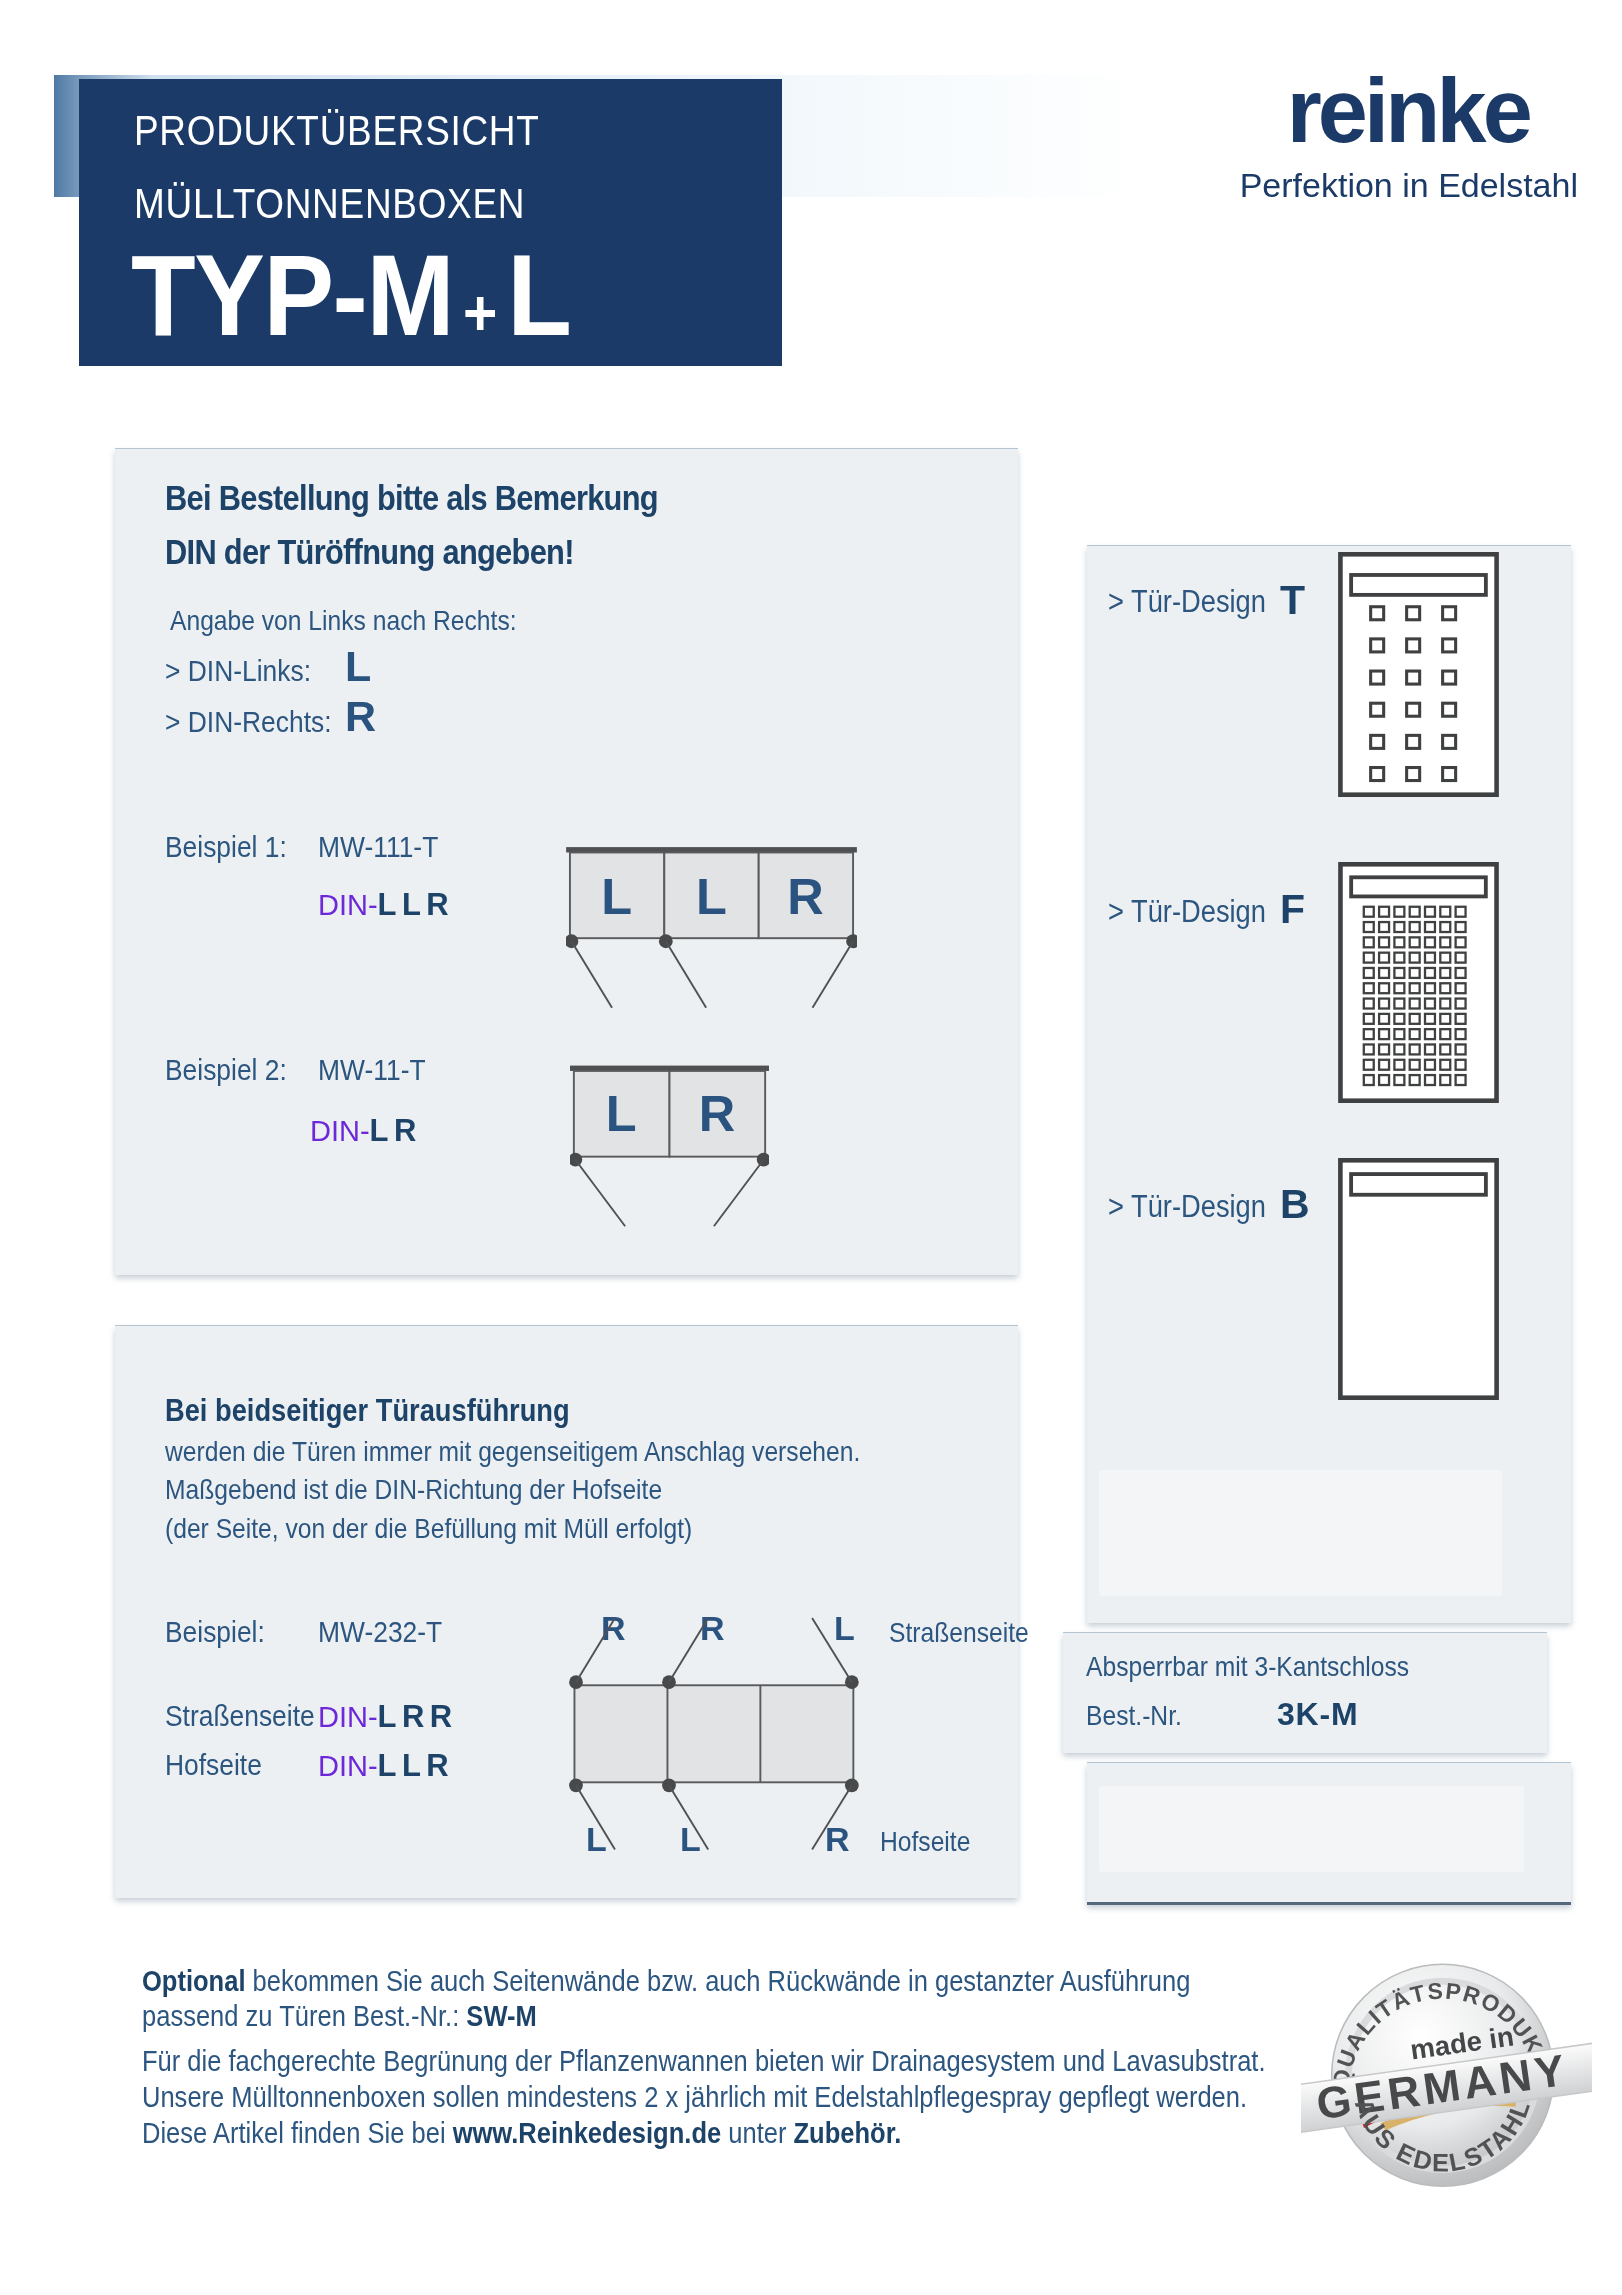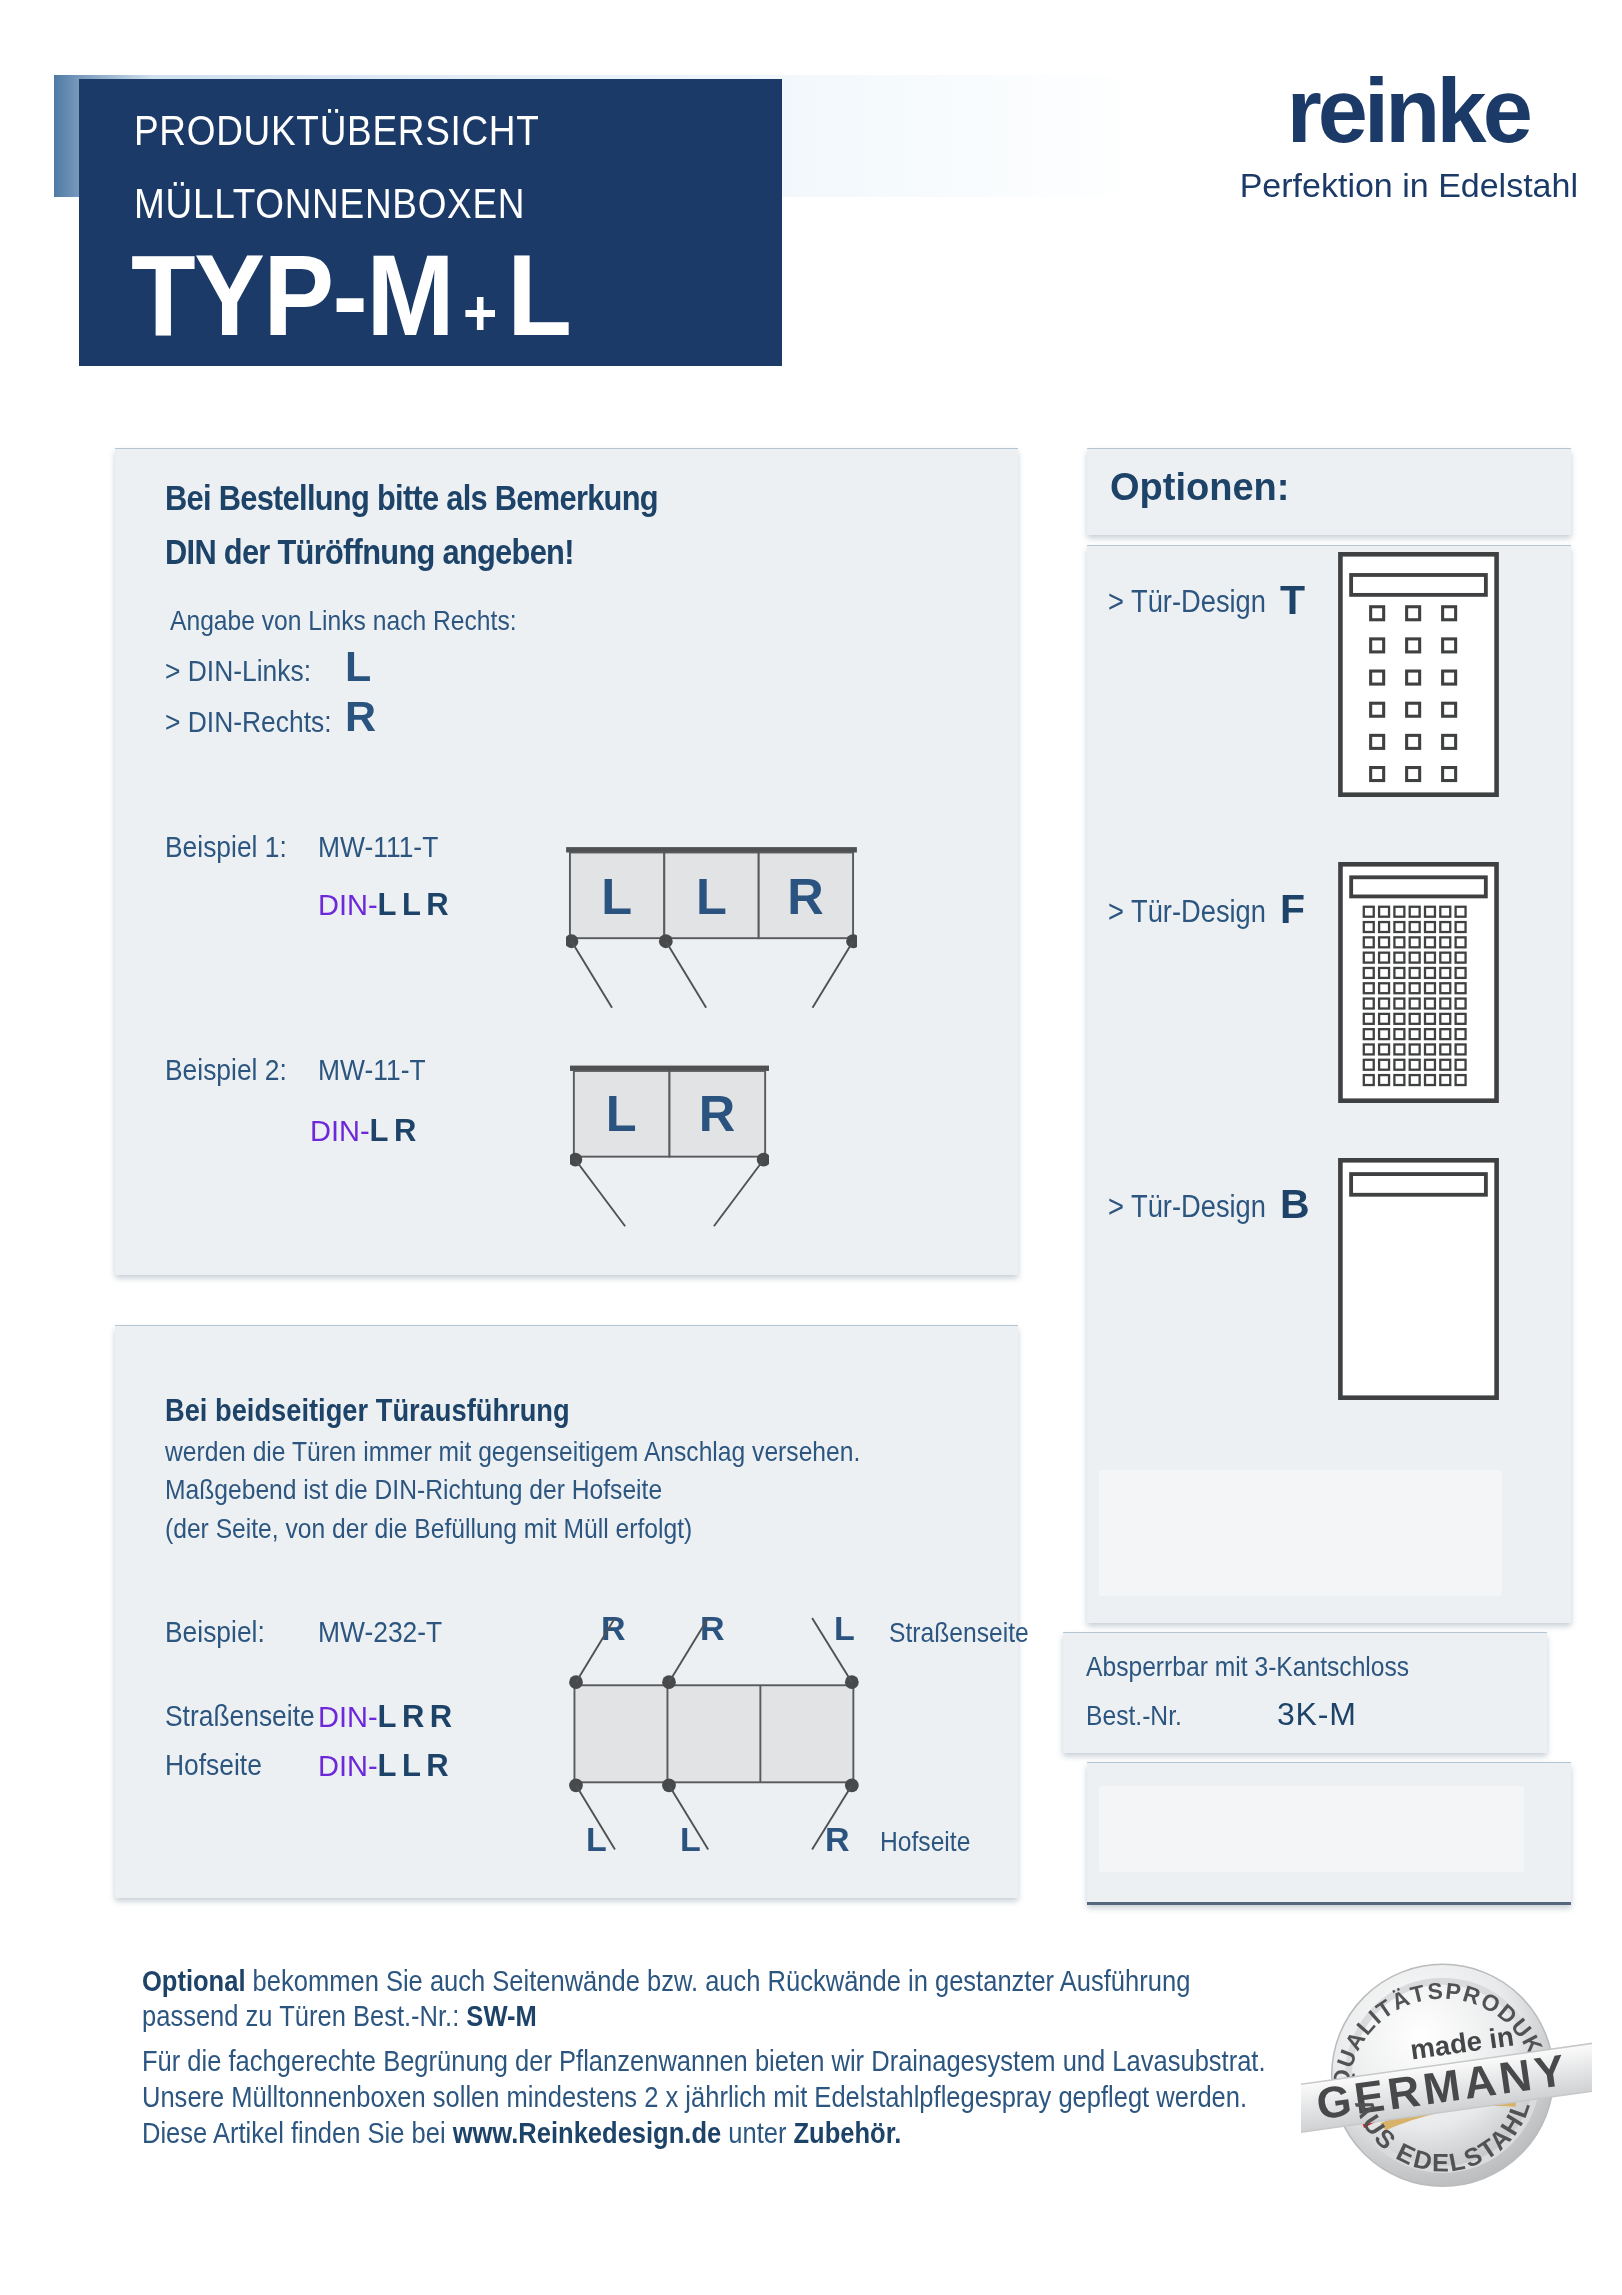--- a/index.html
+++ b/index.html
@@ -71,21 +71,21 @@
   
   .opt-h{left:23px;top:17px;font-size:38px;font-weight:700;color:#1d4368;}
   .tdlabel{font-size:31px;color:#2c5680;}
   .tdcode{font-size:41px;font-weight:700;color:#1d4368;}
   .tdl-T{left:21.4px;top:38px;} .tdc-T{left:193px;top:31px;}
   .tdl-F{left:21.4px;top:348px;} .tdc-F{left:193px;top:340px;}
   .tdl-B{left:21.4px;top:643px;} .tdc-B{left:193px;top:635px;}
   .doorT{left:251px;top:6.1px;} .doorF{left:251px;top:316px;} .doorB{left:251px;top:612px;}
   .insetR2{left:11.5px;top:924px;width:403px;height:126px;background:#f3f5f7;border-radius:3.1px;position:absolute;}
   .lock1{left:23px;top:18.4px;} .lockl{left:23px;top:67px;}
-  .lockv{left:214px;top:63px;font-size:32px;font-weight:400;color:#1d4368;letter-spacing:0.8px;}
+  .lockv{left:214px;top:63px;font-size:32px;font-weight:700;color:#1d4368;letter-spacing:0.8px;}
   .insetR4{left:11.5px;top:23px;width:425px;height:86px;background:#f3f5f7;border-radius:3.1px;position:absolute;}
 
   
   #footer{position:absolute;left:142px;top:1965px;width:1148px;}
   .fl{position:absolute;font-size:29px;color:#2c5680;transform:scaleX(.88);transform-origin:left top;white-space:nowrap;}
   .fl b{color:#1d4368;}
   .fl1{top:0;} .fl2{top:35px;} .fl3{top:80px;} .fl4{top:116px;} .fl5{top:152px;}
 
   #seal{position:absolute;left:1301px;top:1959px;}
 </style>
@@ -201,23 +201,20 @@
     <div class="abs rowH-d">
       <span class="din-pre">DIN-</span><span class="din-val">LLR</span>
     </div>
 
     <span class="abs hlet1 diag-letter">L</span>
     <span class="abs hlet2 diag-letter">L</span>
     <span class="abs hlet3 diag-letter">R</span>
     <span class="abs hoflab body-t cond">Hofseite</span>
   </div>
 
-  <div id="cardR1" class="card">
-    <div class="abs opt-h">Optionen:</div>
-  </div>
 
   <div id="cardR2" class="card">
     <div class="abs tdl-T tdlabel cond">&gt; Tür-Design</div>
     <div class="abs tdc-T tdcode">T</div>
     <svg class="abs doorT" width="161" height="245" viewBox="0 0 210 320">
       <rect x="3" y="3" width="204" height="314" fill="#ffffff" stroke="#3f4041" stroke-width="6"></rect>
       <rect x="17" y="30" width="176" height="26" fill="#ffffff" stroke="#3f4041" stroke-width="5"></rect>
     <rect x="42.5" y="71.5" width="17" height="17" fill="#fff" stroke="#3f4041" stroke-width="4"></rect>
         <rect x="89.5" y="71.5" width="17" height="17" fill="#fff" stroke="#3f4041" stroke-width="4"></rect>
         <rect x="136.5" y="71.5" width="17" height="17" fill="#fff" stroke="#3f4041" stroke-width="4"></rect>

